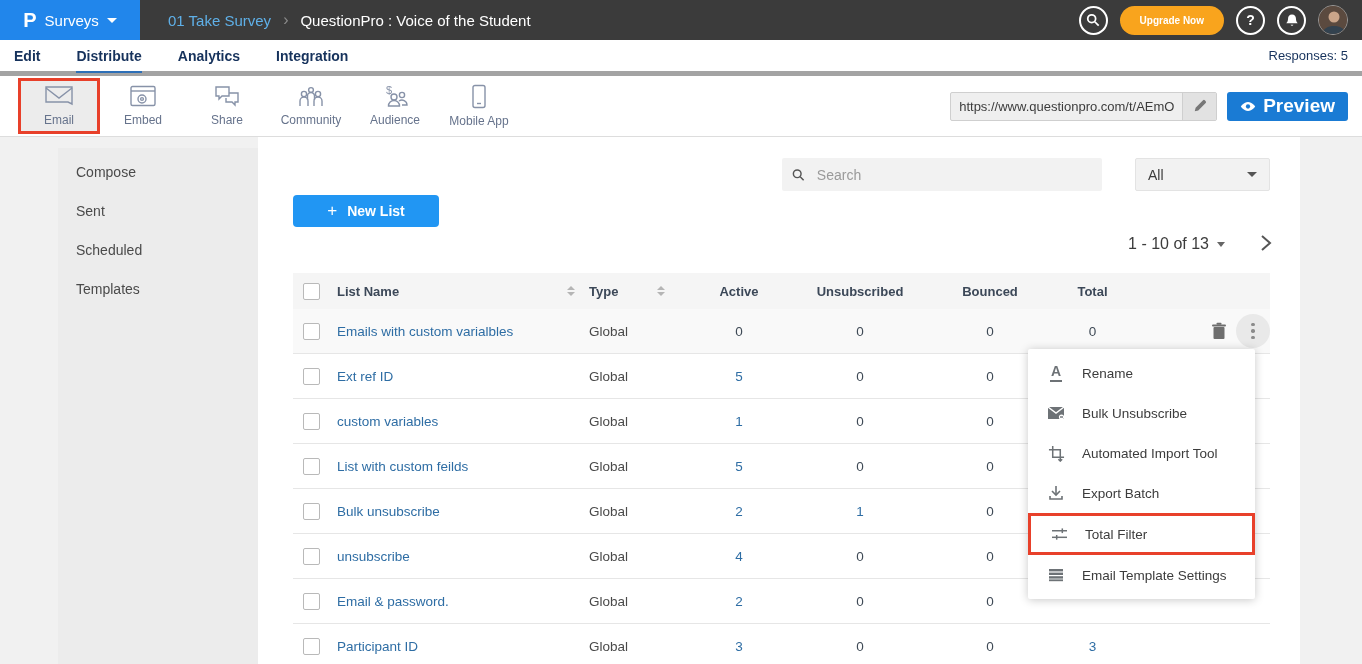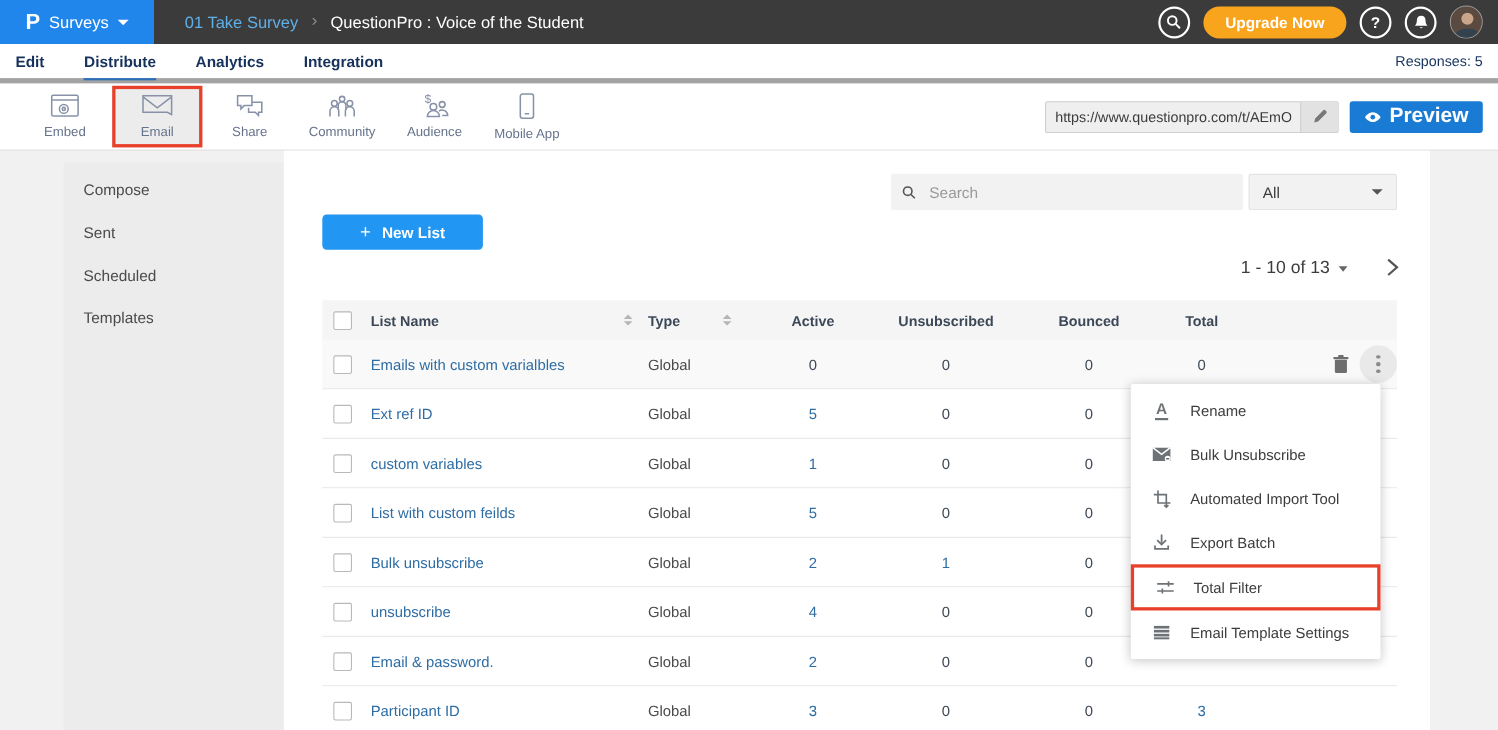--- a/index.html
+++ b/index.html
@@ -11,21 +11,21 @@
   .brand { width:140px; height:40px; background:#2186eb; display:flex; align-items:center; justify-content:center; gap:8px; cursor:pointer; }
   .brand .p-logo { color:#fff; font-weight:700; font-size:20px; line-height:1; }
   .brand .brand-label { color:#fff; font-size:15px; }
   .caret-down { width:0; height:0; border-left:5px solid transparent; border-right:5px solid transparent; border-top:5px solid #fff; display:inline-block; }
   .breadcrumb { display:flex; align-items:center; gap:12px; margin-left:28px; font-size:15px; }
   .bc-survey { color:#5fb0e8; cursor:pointer; }
   .bc-sep { color:#8b8b8b; font-size:16px; }
   .bc-title { color:#ffffff; }
   .topbar-right { margin-left:auto; display:flex; align-items:center; gap:12px; padding-right:14px; }
   .circle-btn { width:29px; height:29px; border-radius:50%; border:2px solid #fff; display:flex; align-items:center; justify-content:center; color:#fff; font-size:14px; font-weight:700; cursor:pointer; background:transparent; }
-  .upgrade-btn { background:#f9a41d; color:#fff; font-weight:700; font-size:14px; border:none; border-radius:15px; height:29px; padding:0 20px; cursor:pointer; }
+  .upgrade-btn { background:#f9a41d; color:#fff; font-weight:700; font-size:10px; border:none; border-radius:15px; height:29px; padding:0 20px; cursor:pointer; }
   .avatar { width:30px; height:30px; border-radius:50%; background:#6c5a4e; overflow:hidden; border:1px solid #999; cursor:pointer; }
 
   
   .navrow { position:absolute; top:40px; left:0; width:1362px; height:36px; background:#fff; display:flex; align-items:center; padding:0 14px; border-bottom:5px solid #a3a3a3; }
   .nav-tab { font-size:14px; font-weight:700; color:#16325c; margin-right:36px; padding:9px 0 7px; cursor:pointer; border-bottom:2px solid transparent; }
   .nav-tab.active { border-bottom:2px solid #2d6fb7; }
   .responses { margin-left:auto; font-size:13px; color:#16325c; }
 
   
   .toolbar { position:absolute; top:76px; left:0; width:1362px; height:61px; background:#fff; border-bottom:1px solid #ddd; display:flex; align-items:center; }
@@ -43,21 +43,21 @@
   
   .sidebar { position:absolute; top:148px; left:58px; width:200px; height:516px; background:#ececec; padding-top:4px; }
   .side-item { height:39px; display:flex; align-items:center; padding-left:18px; font-size:14px; color:#4a4a4a; cursor:pointer; position:relative; }
   .side-item.active { background:#ffffff; }
   .side-item.active::before { content:""; position:absolute; left:0; top:0; bottom:0; width:4px; background:#2196f3; }
   .side-item.active .side-label { position:relative; }
   .side-item.active .side-label::after { content:""; position:absolute; left:0; right:-4px; bottom:-6px; height:3px; background:#e8402a; }
 
   
   .card { position:absolute; top:137px; left:258px; width:1042px; height:527px; background:#fff; }
-  .search-box { position:absolute; left:552px; top:21px; width:320px; height:33px; background:#f2f2f2; border-radius:2px; display:flex; align-items:center; padding:0 10px; gap:12px; }
+  .search-box { position:absolute; left:524px; top:21px; width:320px; height:33px; background:#f2f2f2; border-radius:2px; display:flex; align-items:center; padding:0 10px; gap:12px; }
   .search-box input { border:none; background:transparent; outline:none; font-size:14px; color:#444; width:100%; font-family:"Liberation Sans",sans-serif; }
   .search-box input::placeholder { color:#9a9a9a; }
   .filter-select { position:absolute; left:877px; top:21px; width:135px; height:33px; background:#f2f2f2; border:1px solid #e3e3e3; border-radius:2px; display:flex; align-items:center; justify-content:space-between; padding:0 12px; font-size:14px; color:#3c3c3c; cursor:pointer; }
   .filter-select .caret-dn { width:0; height:0; border-left:5px solid transparent; border-right:5px solid transparent; border-top:5px solid #555; }
   .new-list-btn { position:absolute; left:35px; top:58px; width:146px; height:32px; background:#2196f3; border:none; border-radius:4px; color:#fff; font-size:14px; font-weight:700; cursor:pointer; display:flex; align-items:center; justify-content:center; gap:10px; }
   .new-list-btn .plus { font-weight:400; font-size:17px; }
   .pagination { position:absolute; right:75px; top:98px; display:flex; align-items:center; gap:8px; font-size:16px; color:#3c3c3c; cursor:pointer; }
   .pagination .caret-dn { width:0; height:0; border-left:4px solid transparent; border-right:4px solid transparent; border-top:5px solid #666; }
   .page-next { position:absolute; right:22px; top:94px; width:24px; height:24px; cursor:pointer; display:flex; align-items:center; justify-content:center; }
 
@@ -135,35 +135,35 @@
 <div class="navrow">
   <span class="nav-tab">Edit</span>
   <span class="nav-tab active">Distribute</span>
   <span class="nav-tab">Analytics</span>
   <span class="nav-tab">Integration</span>
   <span class="responses">Responses: 5</span>
 </div>
 
 <div class="toolbar">
   <div class="tool-items">
+    <div class="tool-item selected">
+      <svg width="30" height="24" viewBox="0 0 30 24">
+          <path d="M2 2h26v17l-4-2H2z"></path>
+          <path d="M2 3l13 10L28 3"></path>
+        </svg>
+      <span class="t-label">Email</span>
+    </div>
     <div class="tool-item">
       <svg width="28" height="24" viewBox="0 0 28 24">
           <rect x="2" y="1.5" width="24" height="19" rx="1.5"></rect>
           <line x1="2" y1="6" x2="26" y2="6"></line>
           <circle cx="13" cy="14" r="4"></circle>
           <circle cx="13" cy="14" r="1.4"></circle>
         </svg>
       <span class="t-label">Embed</span>
-    </div>
-    <div class="tool-item selected">
-      <svg width="30" height="24" viewBox="0 0 30 24">
-          <path d="M2 2h26v17l-4-2H2z"></path>
-          <path d="M2 3l13 10L28 3"></path>
-        </svg>
-      <span class="t-label">Email</span>
     </div>
     <div class="tool-item">
       <svg width="28" height="24" viewBox="0 0 28 24">
           <path d="M3 2h13v9H9l-3 3v-3H3z"></path>
           <path d="M16 8h9v9h-3v3l-3-3h-6v-4"></path>
         </svg>
       <span class="t-label">Share</span>
     </div>
     <div class="tool-item">
       <svg width="30" height="24" viewBox="0 0 30 24">

